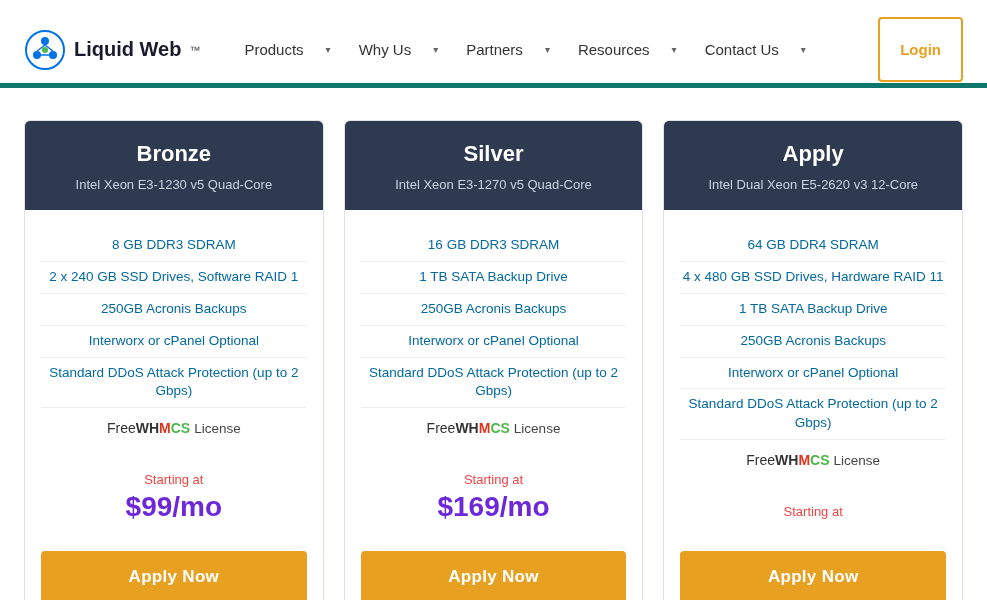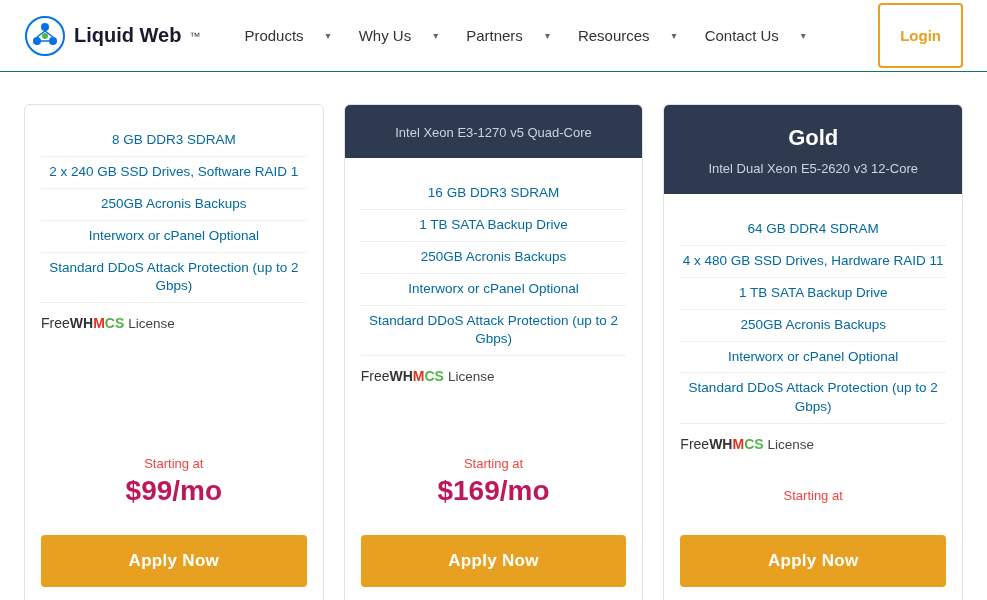--- a/index.html
+++ b/index.html
@@ -2,22 +2,23 @@
 <html><head>
   <meta charset="utf-8">
   <style>
     * { box-sizing: border-box; margin: 0; padding: 0; }
     body { font-family: 'Segoe UI', Arial, sans-serif; background: #fff; color: #333; }
 
     
     nav {
       display: flex; align-items: center;
       padding: 0 24px; height: 72px;
-      border-bottom: 1px solid #0f766e;
+      border-bottom: 5px solid #0f766e;
       background: #fff;
+      margin-top: 16px;
     }
     .nav-logo { display: flex; align-items: center; gap: 8px; margin-right: 32px; }
     .nav-logo-icon { width: 42px; height: 42px; }
     .nav-logo-text { font-size: 20px; font-weight: 700; color: #1a1a2e; }
     .nav-links { display: flex; align-items: center; gap: 4px; flex: 1; }
     .nav-item {
       display: flex; align-items: center; gap: 22px;
       padding: 8px 12px; font-size: 15px; color: #333;
       cursor: pointer; border-radius: 4px; white-space: nowrap;
     }
@@ -39,24 +40,24 @@
     }
     .card-header {
       background: #2d3a4f; color: #fff; padding: 20px 16px 18px;
       text-align: center;
     }
     .card-title { font-size: 22px; font-weight: 700; margin-bottom: 10px; }
     .card-processor { font-size: 13px; color: #c8d4e0; }
     .card-features { padding: 20px 16px; flex: 1; text-align: center; }
     .feature { font-size: 13.5px; color: #0369a1; padding: 6px 0; border-bottom: 1px solid #f0f0f0; line-height: 1.4; }
     .feature:last-child { border-bottom: none; }
-    .whmcs-block { margin-top: 12px; display: flex; align-items: center; gap: 0; font-size: 13.5px; }
+    .whmcs-block { margin-top: 12px; display: flex; align-items: center; justify-content: center; gap: 0; font-size: 13.5px; }
     .card-pricing { text-align: center; padding: 16px; }
     .starting-at { font-size: 13px; color: #ef4444; margin-bottom: 4px; }
-    .price { font-size: 28px; font-weight: 700; color: #be185d; }
+    .price { font-size: 28px; font-weight: 700; color: #6d28d9; }
     .card-cta { padding: 12px 16px 20px; }
     .apply-btn {
       width: 100%; padding: 16px; background: #e8a020; color: #fff;
       border: none; border-radius: 4px; font-size: 17px; font-weight: 700;
       cursor: pointer; letter-spacing: 0.3px;
     }
   </style>
 </head>
 <body>
 
@@ -98,39 +99,44 @@
       <span class="nav-chevron">▾</span>
     </div>
   </div>
 
   <button class="nav-login">Login</button>
 </nav>
 
 <div class="main" id="plans-container">
 
 <div class="card">
+      <div class="card-header">
+    <div class="card-title">Bronze</div>
+    <div class="card-processor">Intel Xeon E3-1230 v5 Quad-Core</div>
+  </div>
       <div class="card-features">
         <div class="feature">8 GB DDR3 SDRAM</div>
         <div class="feature">2 x 240 GB SSD Drives, Software RAID 1</div>
         <div class="feature">250GB Acronis Backups</div>
         <div class="feature">Interworx or cPanel Optional</div>
         <div class="feature">Standard DDoS Attack Protection (up to 2 Gbps)</div>
         <div class="whmcs-block">
           <span style="font-size:14px;"><span style="color:#333;font-weight:400;">Free</span><span style="color:#333;font-weight:700;">WH</span><span style="color:#e0321c;font-weight:700;">M</span><span style="color:#4cb748;font-weight:700;">CS</span></span>
           <span style="font-size:13.5px;color:#444;margin-left:4px;">License</span>
         </div>
       </div>
       <div class="card-pricing">
     <div class="starting-at">Starting at</div>
     <div class="price">$99/mo</div>
   </div>
       <div class="card-cta"><button class="apply-btn">Apply Now</button></div>
     </div>
     <div class="card">
       <div class="card-header">
+    <div class="card-title">Silver</div>
     <div class="card-processor">Intel Xeon E3-1270 v5 Quad-Core</div>
   </div>
       <div class="card-features">
         <div class="feature">16 GB DDR3 SDRAM</div>
         <div class="feature">1 TB SATA Backup Drive</div>
         <div class="feature">250GB Acronis Backups</div>
         <div class="feature">Interworx or cPanel Optional</div>
         <div class="feature">Standard DDoS Attack Protection (up to 2 Gbps)</div>
         <div class="whmcs-block">
           <span style="font-size:14px;"><span style="color:#333;font-weight:400;">Free</span><span style="color:#333;font-weight:700;">WH</span><span style="color:#e0321c;font-weight:700;">M</span><span style="color:#4cb748;font-weight:700;">CS</span></span>
@@ -138,21 +144,21 @@
         </div>
       </div>
       <div class="card-pricing">
     <div class="starting-at">Starting at</div>
     <div class="price">$169/mo</div>
   </div>
       <div class="card-cta"><button class="apply-btn">Apply Now</button></div>
     </div>
     <div class="card">
       <div class="card-header">
-    <div class="card-title">Gold</div>
+    <div class="card-title">Apply</div>
     <div class="card-processor">Intel Dual Xeon E5-2620 v3 12-Core</div>
   </div>
       <div class="card-features">
         <div class="feature">64 GB DDR4 SDRAM</div>
         <div class="feature">4 x 480 GB SSD Drives, Hardware RAID 11</div>
         <div class="feature">1 TB SATA Backup Drive</div>
         <div class="feature">250GB Acronis Backups</div>
         <div class="feature">Interworx or cPanel Optional</div>
         <div class="feature">Standard DDoS Attack Protection (up to 2 Gbps)</div>
         <div class="whmcs-block">

